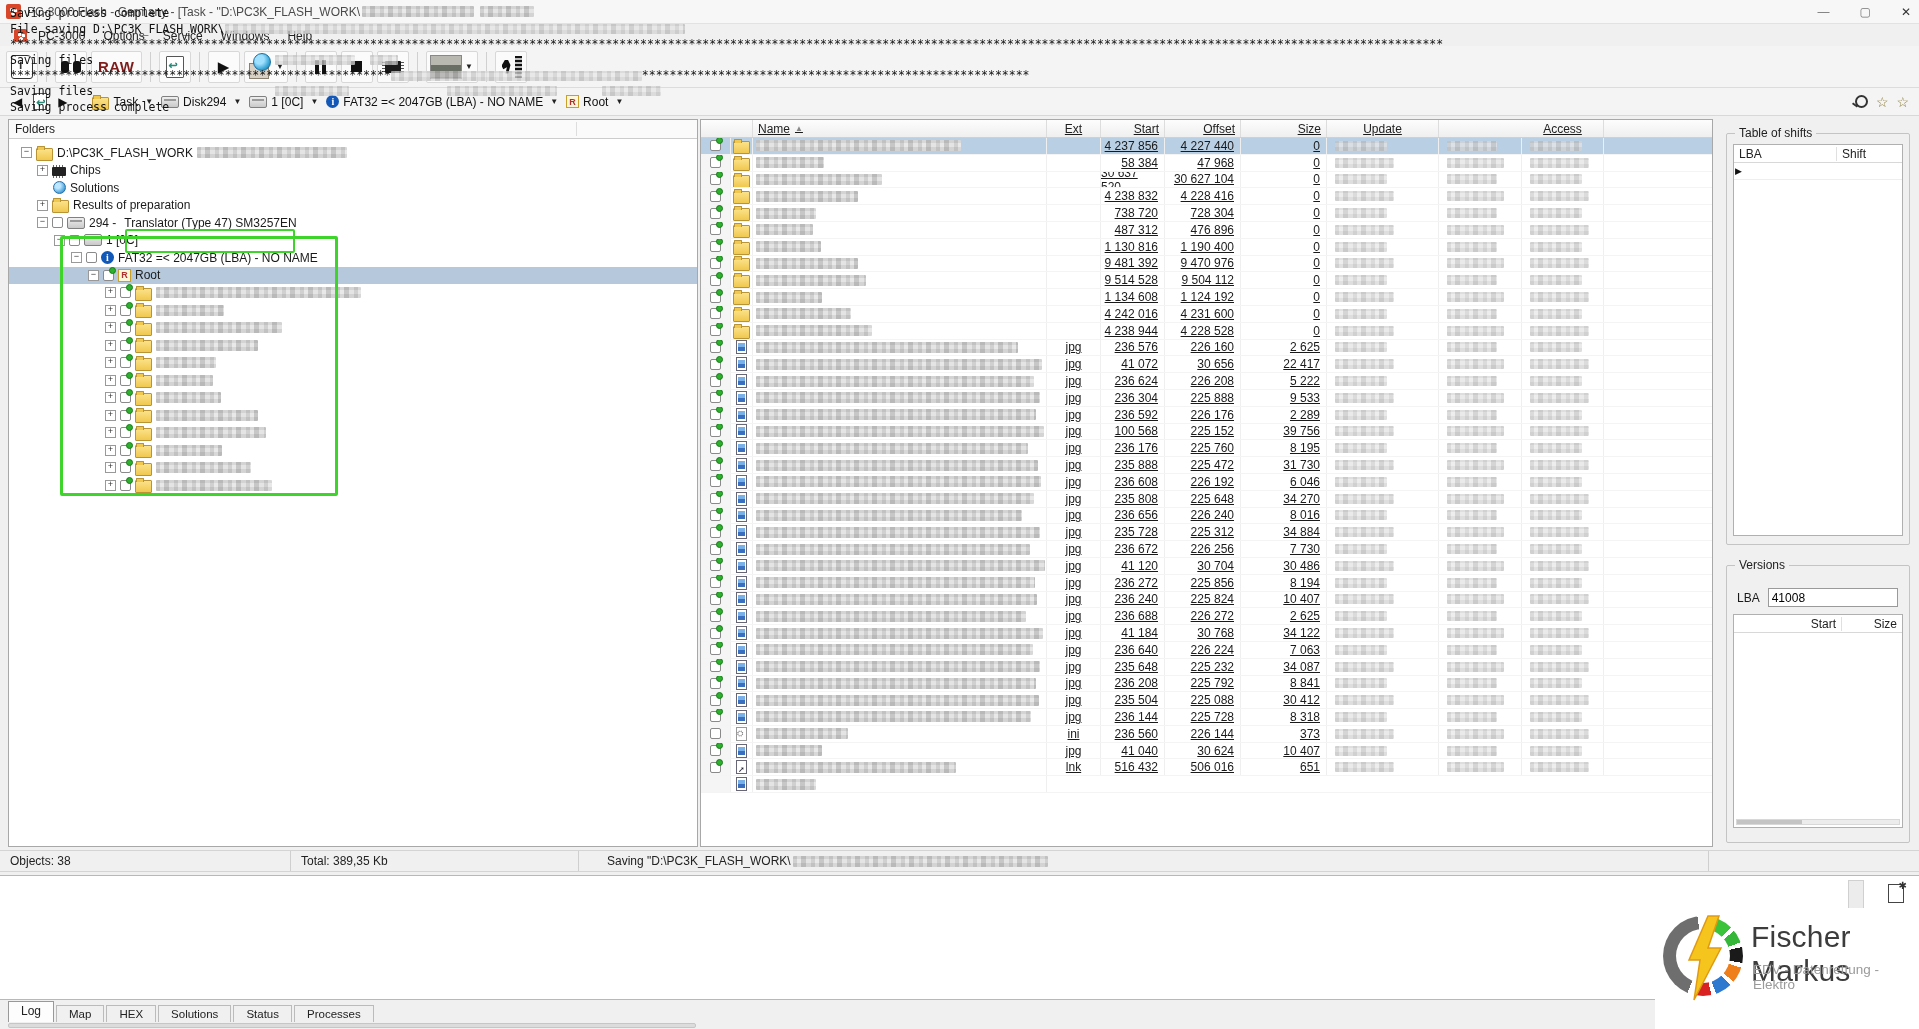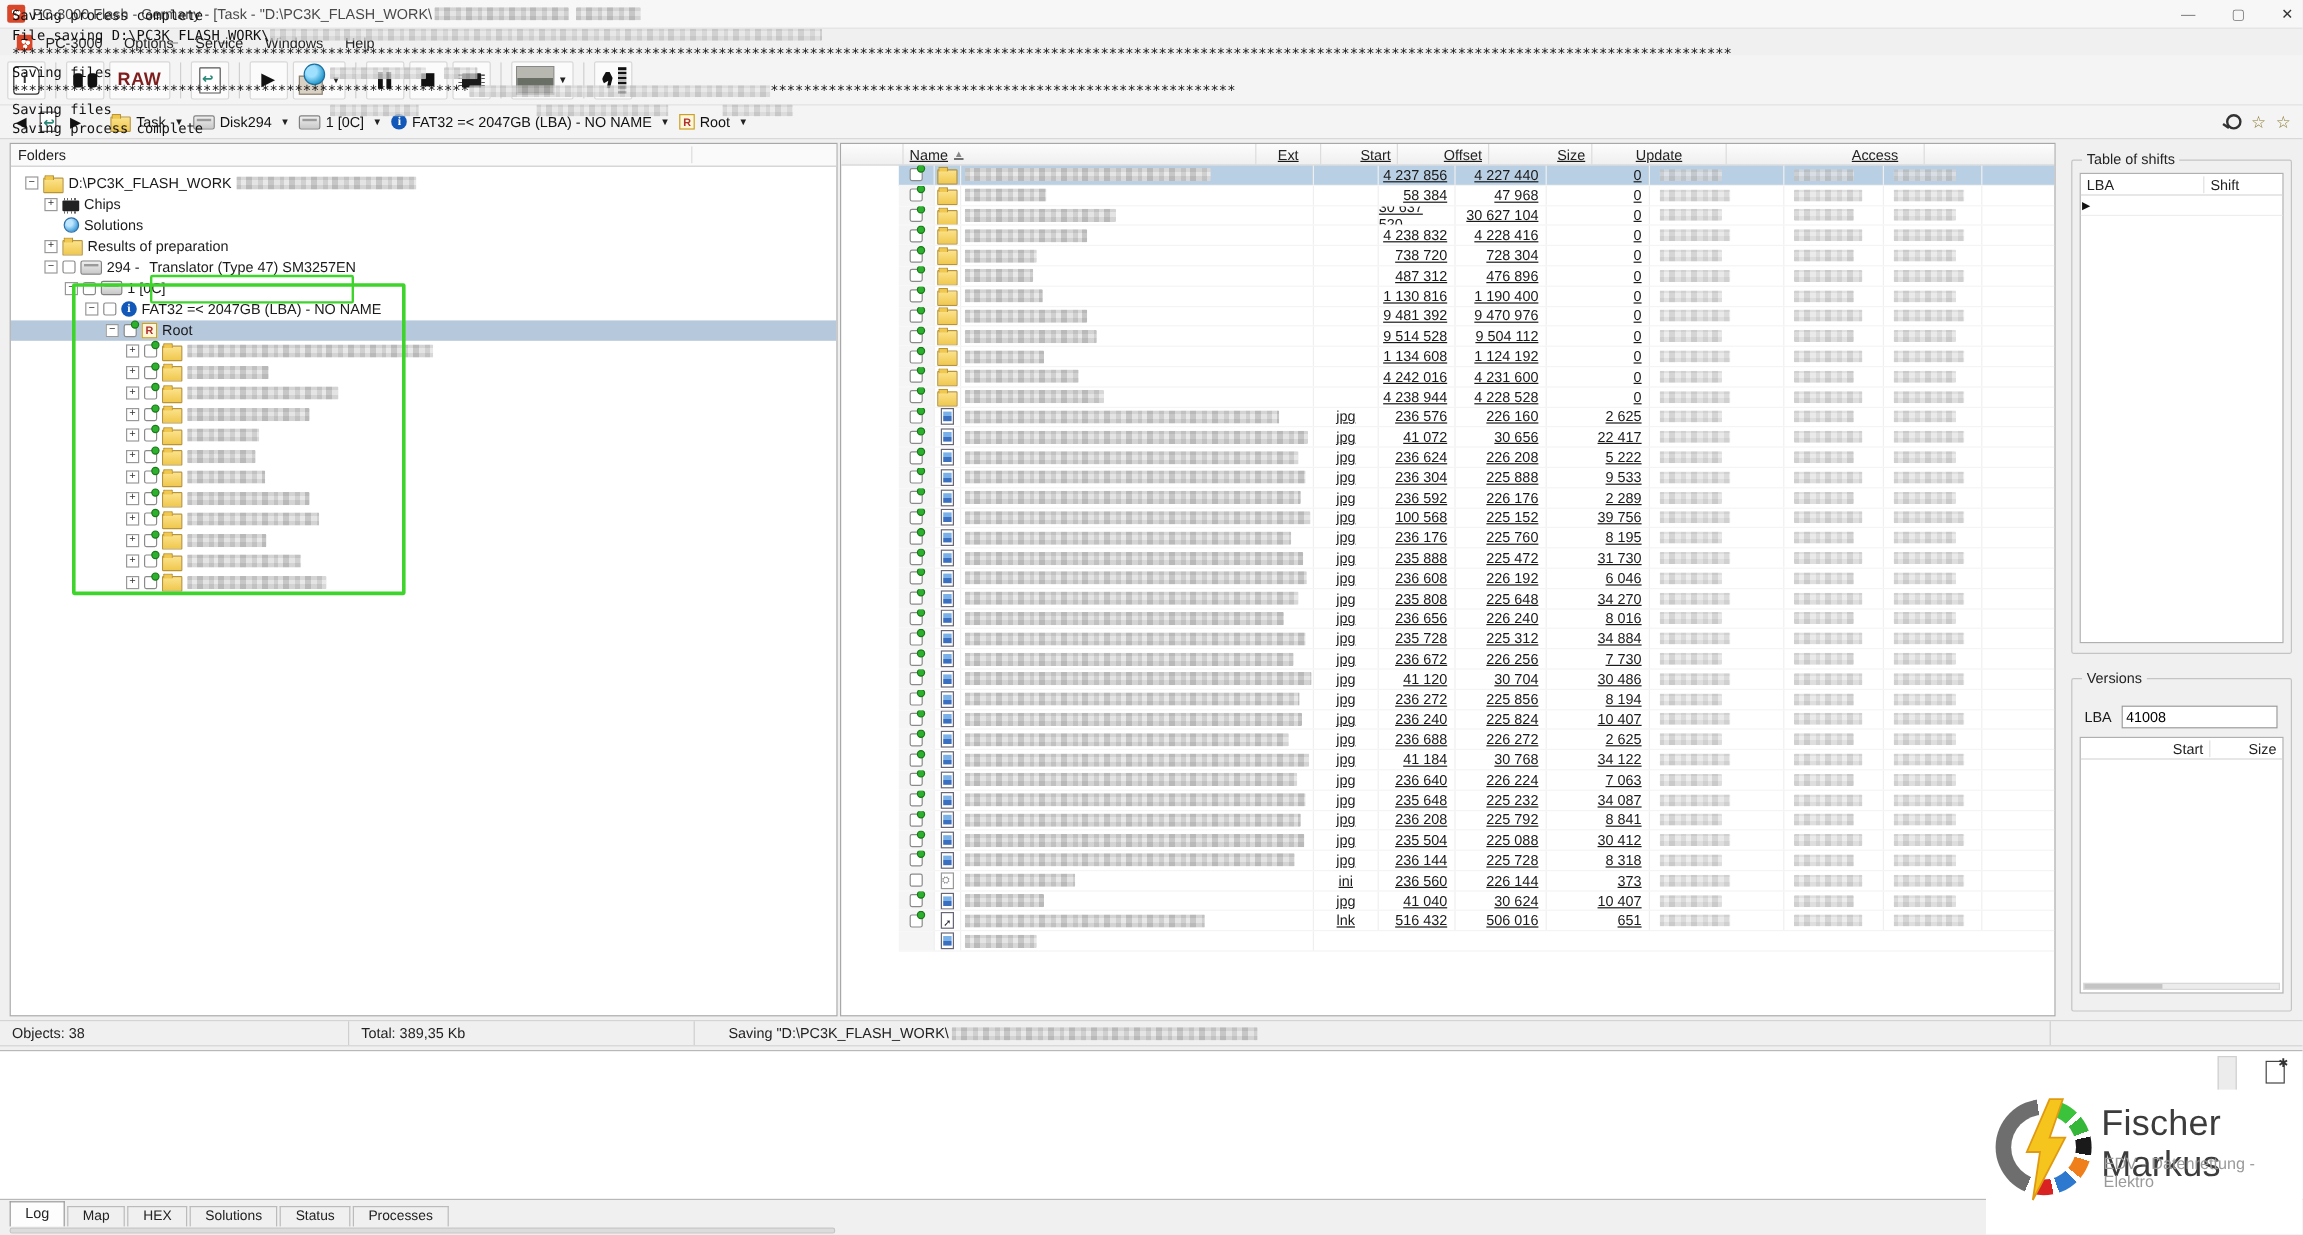--- a/index.html
+++ b/index.html
@@ -98,21 +98,21 @@
     padding-left:6px;color:#222;position:relative;}
   #folders-header::after{content:"";position:absolute;right:120px;top:2px;bottom:2px;width:1px;background:#ddd;}
   .trow{display:flex;align-items:center;height:17.5px;gap:4px;white-space:nowrap;}
   .gbox{position:absolute;border:3px solid #3fd42c;border-radius:2px;pointer-events:none;}
   .sel-tree{background:#b6c9dc;}
   
   #file-panel{left:700px;top:119px;width:1013px;height:728px;overflow:hidden;text-decoration:underline;}
   #ftable-head{display:flex;height:18px;background:linear-gradient(180deg,#fdfdfd,#efefef);border-bottom:1px solid #d0d0d0;
     color:#222;box-sizing:border-box;}
   .hcell{border-right:1px solid #ddd;box-sizing:border-box;display:flex;align-items:center;padding:0 5px;overflow:hidden;}
-  .frow{display:flex;height:16.8px;align-items:center;box-sizing:border-box;border-bottom:1px solid #f4f4f4;margin-left:48px;}
+  .frow{display:flex;height:16.8px;align-items:center;box-sizing:border-box;border-bottom:1px solid #f4f4f4;}
   .frow.sel{background:#b9cfe4;}
   .fcell{height:100%;display:flex;align-items:center;box-sizing:border-box;border-right:1px solid #efefef;overflow:hidden;}
   .c-cb{width:30px;background:#f5f5f5;justify-content:center;}
   .frow.sel .c-cb{background:transparent;}
   .c-ic{width:22px;justify-content:center;}
   .c-name{width:294px;padding-left:3px;}
   .c-ext{width:54px;justify-content:center;}
   .c-num{justify-content:flex-end;padding-right:6px;font-size:12px;}
   .c-start{width:64px;} .c-off{width:76px;} .c-size{width:86px;}
   .c-date{justify-content:flex-start;padding-left:8px;}

